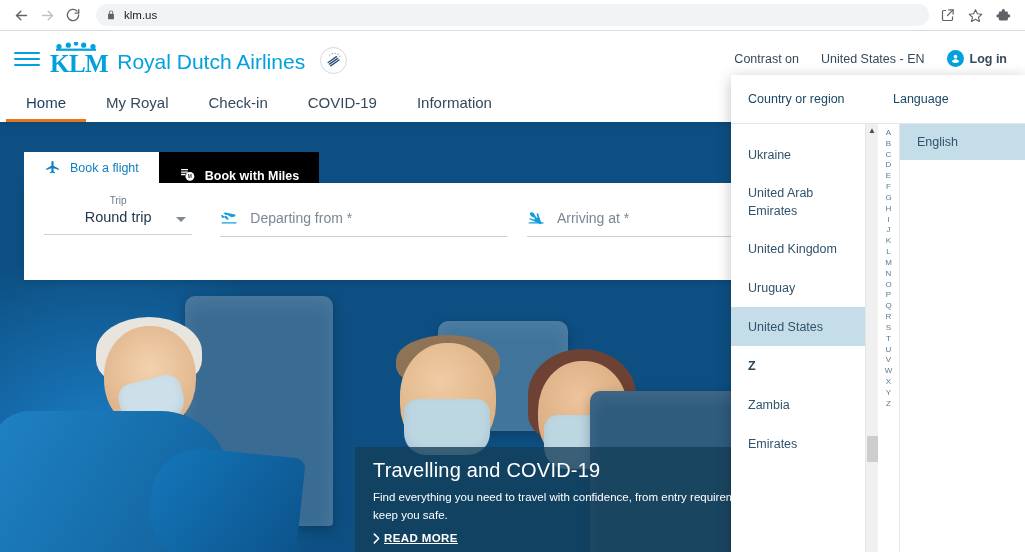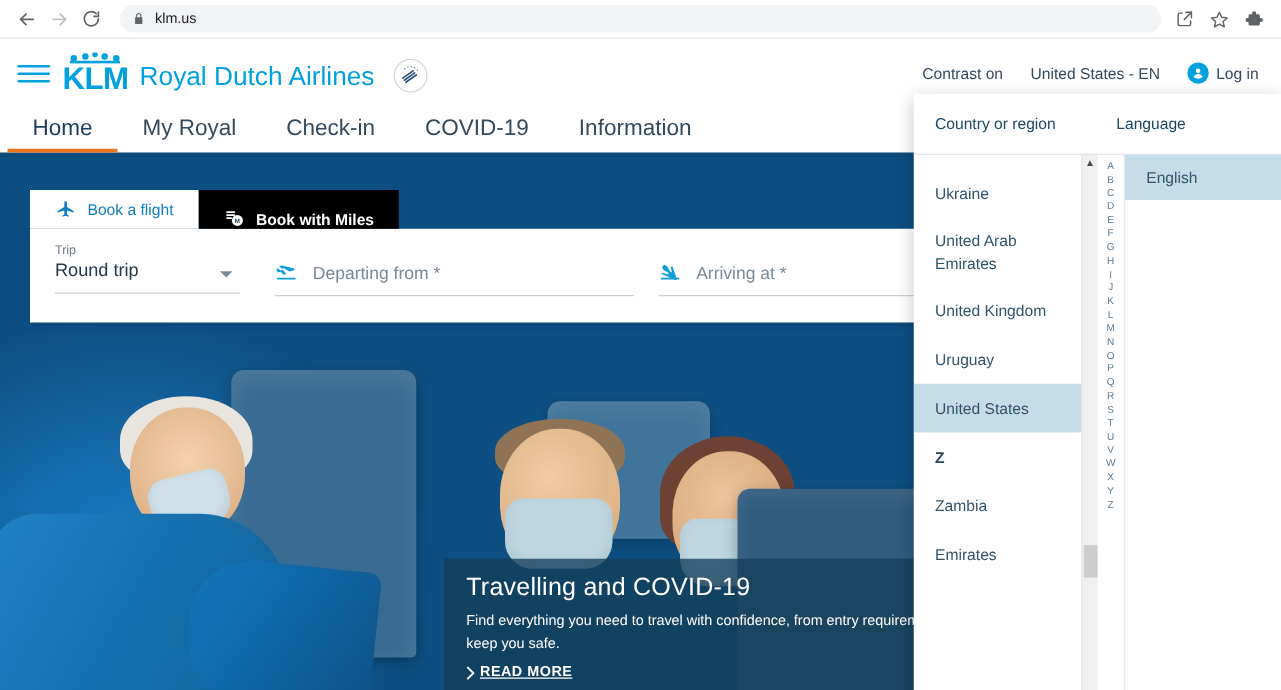--- a/index.html
+++ b/index.html
@@ -38,44 +38,44 @@
   }
   .hamburger { width: 26px; height: 26px; display: flex; flex-direction: column;
     justify-content: center; gap: 4px; cursor: pointer; margin-right: 10px; }
   .hamburger i { display: block; height: 2px; background: #00a1de; border-radius: 1px; }
   .brand { display: flex; align-items: flex-end; gap: 9px; }
   .klm-mark { position: relative; padding-top: 9px; }
   .crown {
     position: absolute; top: 0; left: 4px; width: 44px; height: 9px;
   }
   .klm-word {
-    font-family: Liberation Sans, sans-serif; font-weight: 700; font-size: 25px;
+    font-family: Liberation Serif, serif; font-weight: 700; font-size: 25px;
     letter-spacing: -0.5px; color: #00a1de; line-height: 25px;
   }
   .brand-name { font-size: 21px; color: #00a1de; line-height: 28px; font-weight: 400; }
   .skyteam {
     width: 27px; height: 27px; border-radius: 50%; border: 1px solid #d2d7de;
     display: flex; align-items: center; justify-content: center; margin-left: 6px;
     margin-bottom: 2px; background: #fff;
   }
   .header-right { margin-left: auto; display: flex; align-items: center; gap: 22px;
     font-size: 12.5px; color: #35495c; padding-right: 4px; }
   .header-right a { color: #35495c; text-decoration: none; cursor: pointer; white-space: nowrap; }
-  .login { display: flex; align-items: center; gap: 6px; font-weight: 400; }
+  .login { display: flex; align-items: center; gap: 6px; font-weight: 700; }
   .avatar-ico { width: 17px; height: 17px; border-radius: 50%; background: #00a1de;
     display: flex; align-items: center; justify-content: center; }
 
   
   .main-nav {
     height: 36px; background: #fff; display: flex; align-items: stretch;
     padding-left: 6px; position: relative; z-index: 40;
     box-shadow: 0 2px 5px rgba(0,0,0,0.10);
   }
   .nav-item {
-    padding: 0 20px; display: flex; align-items: center; font-size: 18px;
+    padding: 0 20px; display: flex; align-items: center; font-size: 15px;
     color: #35495c; cursor: pointer; border-bottom: 3px solid transparent;
   }
   .nav-item.active { border-bottom-color: #e8761f; color: #1b3d5e; }
 
   
   .hero {
     position: absolute; left: 0; top: 121px; width: 1025px; height: 431px;
     overflow: hidden; z-index: 10;
   }
   .hero-bg {
@@ -130,22 +130,22 @@
   
   .booking {
     position: absolute; left: 24px; top: 152px; width: 770px; z-index: 22;
   }
   .bk-tabs { display: flex; align-items: stretch; height: 31px; }
   .bk-tab {
     display: flex; align-items: center; gap: 9px; padding: 0 20px;
     background: #fff; font-size: 12.5px; color: #0f7fc1; cursor: pointer;
   }
   .bk-tab.dark { background: #000000; color: #fff; font-weight: 700; align-items: flex-end; }
-  .bk-body { background: #fff; height: 75px; display: flex; align-items: flex-start;
-    padding: 12px 20px 0 20px; box-shadow: 0 2px 6px rgba(0,0,0,0.12); }
+  .bk-body { background: #fff; height: 97px; display: flex; align-items: flex-start;
+    padding: 12px 20px 0 20px; box-shadow: 0 2px 6px rgba(0,0,0,0.12); text-align: center; }
   .field { position: relative; }
   .field.trip { width: 150px; }
   .field-label { font-size: 10px; color: #6b7a88; margin-bottom: 3px; }
   .field-value { font-size: 14.5px; color: #24384b; }
   .underline { border-bottom: 1px solid #c8d0d8; height: 1px; margin-top: 9px; }
   .caret-dn {
     position: absolute; right: 6px; top: 22px; width: 0; height: 0;
     border-left: 5px solid transparent; border-right: 5px solid transparent;
     border-top: 5px solid #7c8a97;
   }

